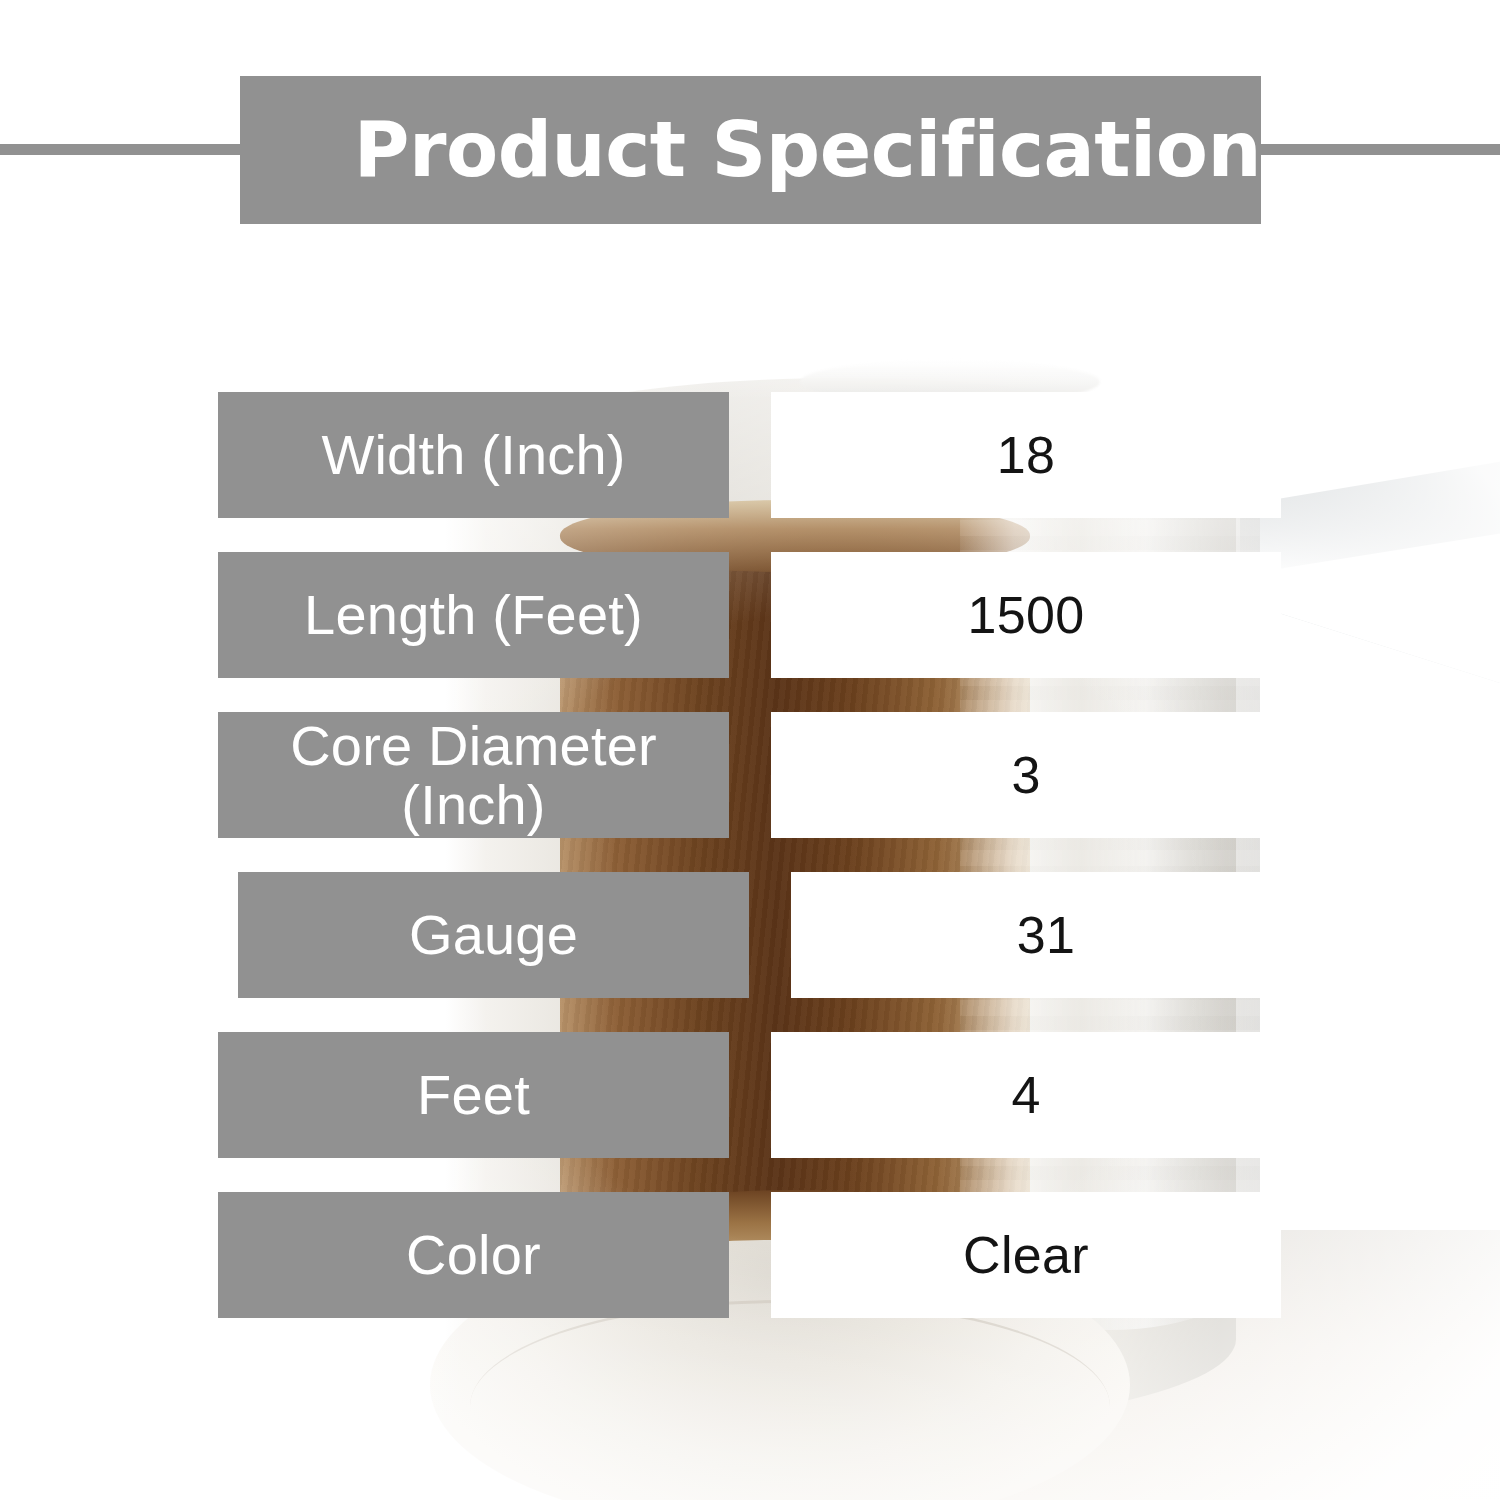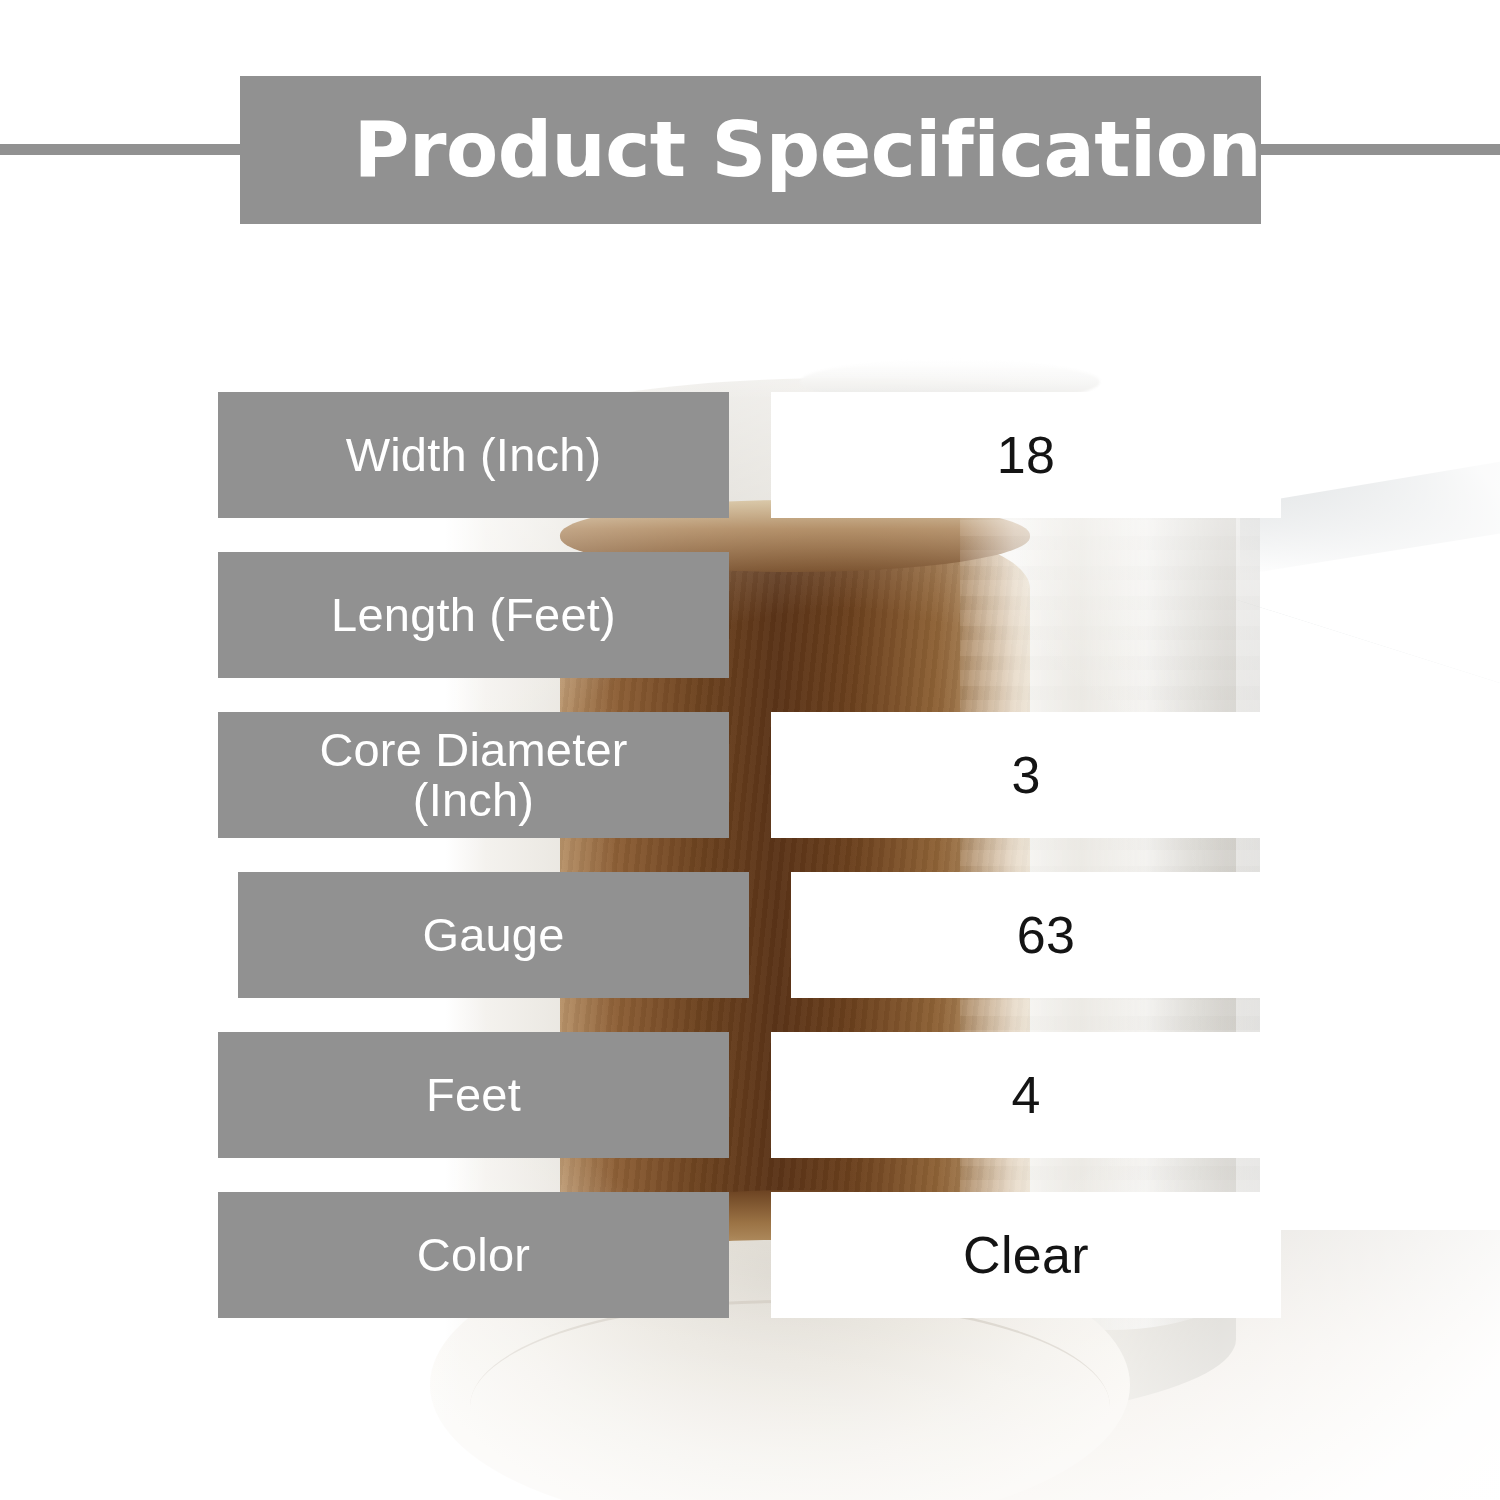--- a/index.html
+++ b/index.html
@@ -262,21 +262,21 @@
     background: #919191;
     display: flex;
     align-items: center;
     justify-content: center;
     box-sizing: border-box;
     padding: 0 14px;
   }
   .spec-label-text {
     color: #ffffff;
     font-family: "Liberation Sans", sans-serif;
-    font-size: 47px;
+    font-size: 56px;
     font-weight: normal;
     line-height: 1.06;
     text-align: center;
     letter-spacing: 0.2px;
     white-space: pre-line;
   }
   .spec-value {
     position: absolute;
     left: 553px;
     top: 0;
@@ -330,36 +330,39 @@
           <div class="spec-label-text">Width (Inch)</div>
         </div>
         <div class="spec-value">
           <div class="spec-value-text">18</div>
         </div>
       </div>
       <div class="spec-row" style="top: 552px; padding-left: 40px;">
         <div class="spec-label">
           <div class="spec-label-text">Length (Feet)</div>
         </div>
+        <div class="spec-value">
+          <div class="spec-value-text">1500</div>
+        </div>
       </div>
       <div class="spec-row" style="top: 712px;">
         <div class="spec-label">
           <div class="spec-label-text">Core Diameter
 (Inch)</div>
         </div>
         <div class="spec-value">
           <div class="spec-value-text">3</div>
         </div>
       </div>
       <div class="spec-row" style="top: 872px; margin-left: 20px;">
         <div class="spec-label">
           <div class="spec-label-text">Gauge</div>
         </div>
         <div class="spec-value">
-          <div class="spec-value-text">63</div>
+          <div class="spec-value-text">31</div>
         </div>
       </div>
       <div class="spec-row" style="top: 1032px;">
         <div class="spec-label">
           <div class="spec-label-text">Feet</div>
         </div>
         <div class="spec-value">
           <div class="spec-value-text">4</div>
         </div>
       </div>

